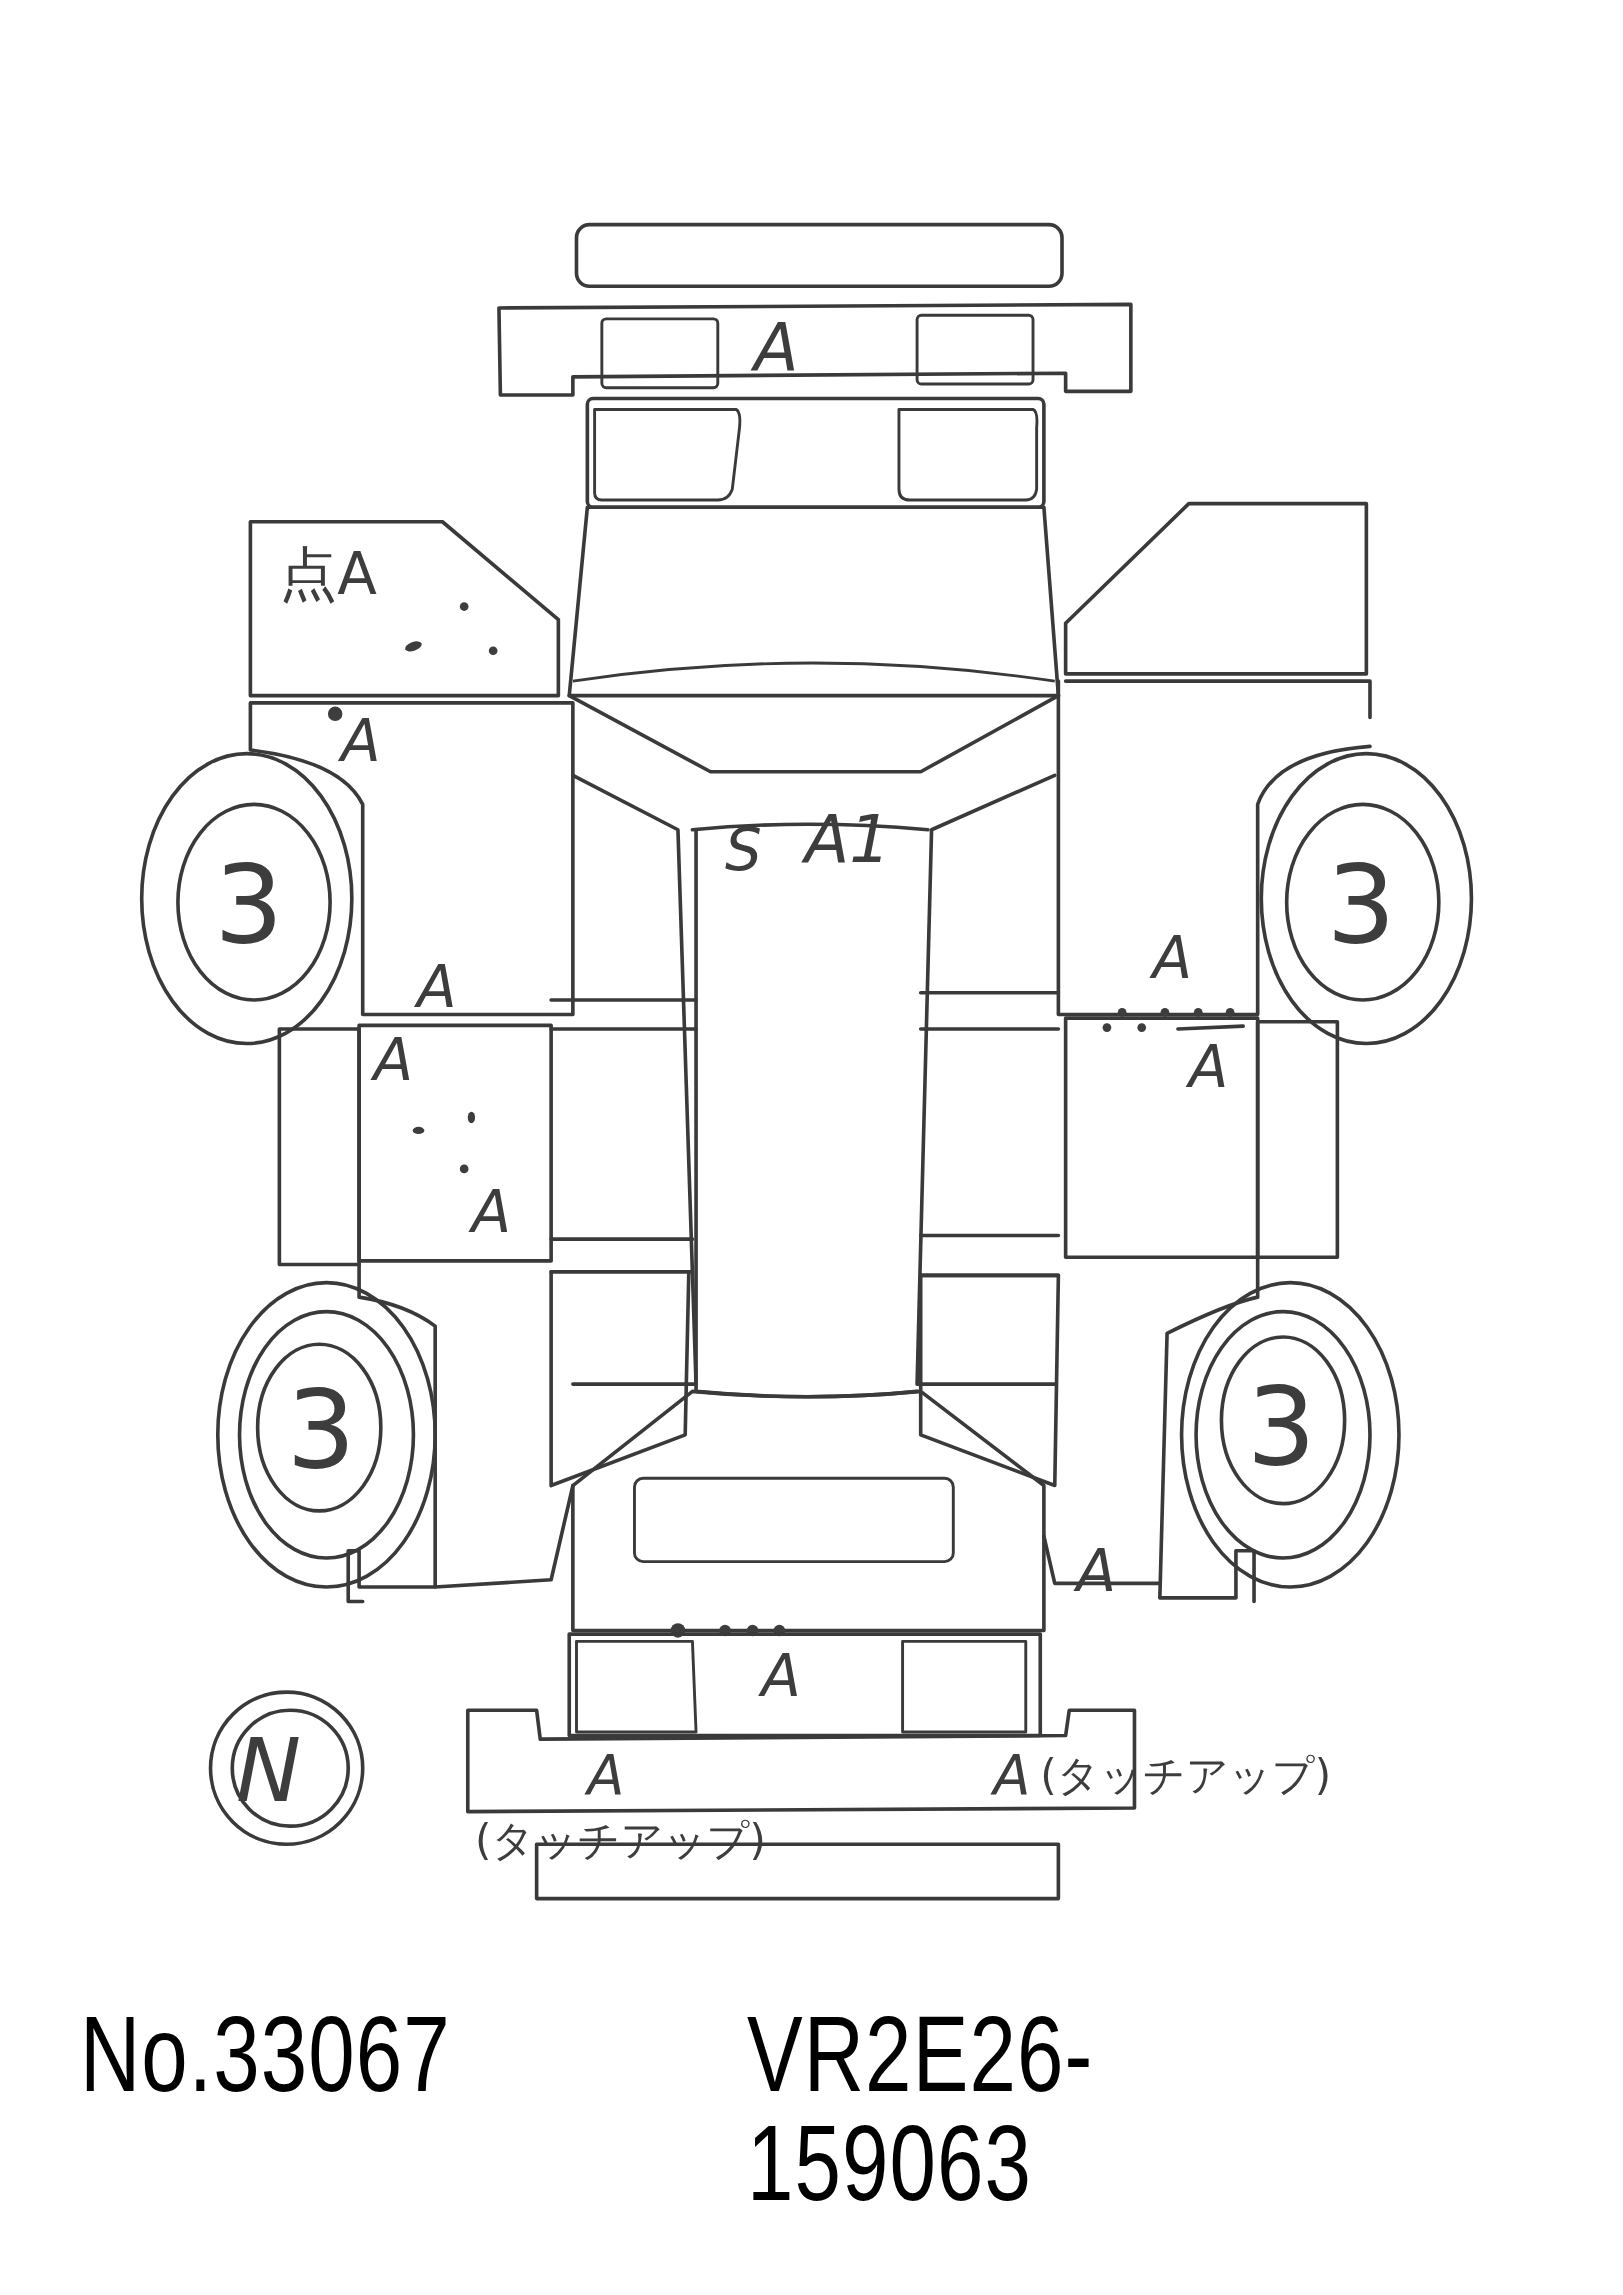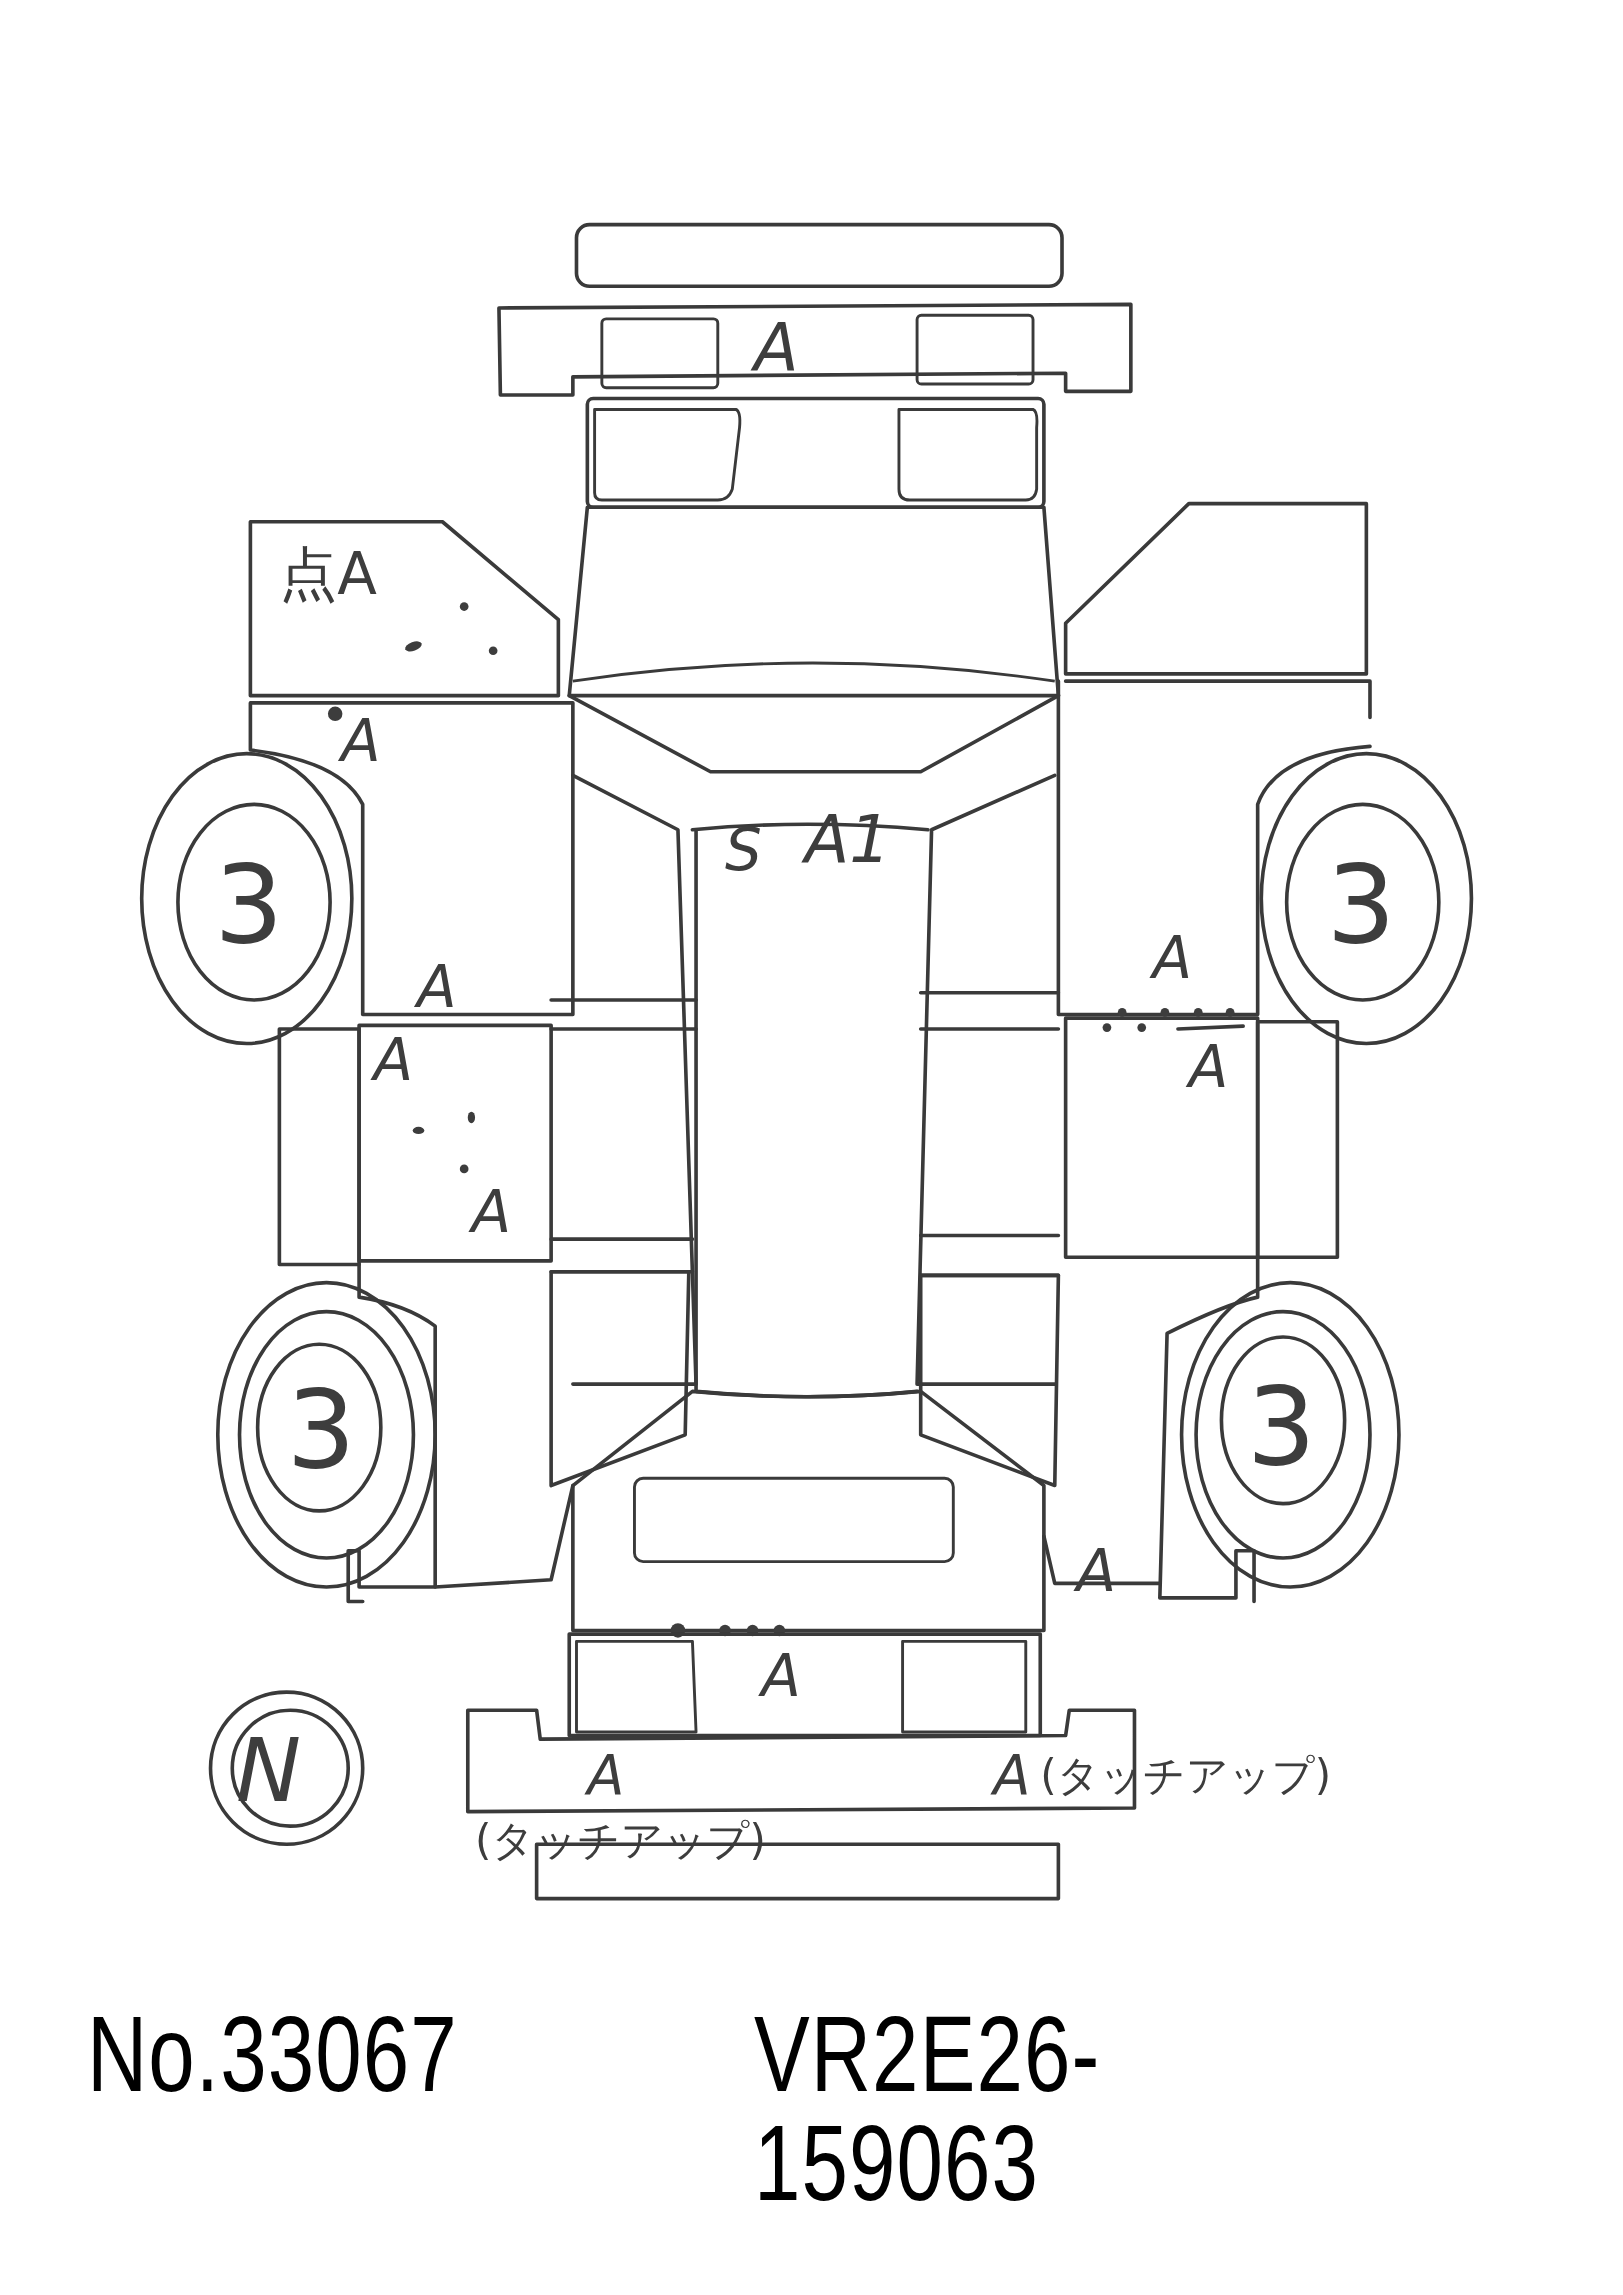--- a/index.html
+++ b/index.html
@@ -4,21 +4,21 @@
 <style>
   html, body { margin: 0; padding: 0; background: #ffffff; }
   body { width: 1624px; height: 2295px; position: relative; overflow: hidden; }
   #sheet { position: absolute; left: 0; top: 0; width: 1624px; height: 2295px; }
   .outline { fill: none; stroke: #3a3a3a; stroke-width: 5; stroke-linejoin: round; stroke-linecap: round; }
   .outline-thin { fill: none; stroke: #3a3a3a; stroke-width: 4; stroke-linejoin: round; }
   .hand { font-family: "DejaVu Sans", sans-serif; fill: #3d3d3d; font-style: italic; }
   .hand-up { font-family: "DejaVu Sans", sans-serif; fill: #3d3d3d; }
   .dot { fill: #3d3d3d; }
   .wheel-num { font-family: "DejaVu Sans", sans-serif; fill: #3d3d3d; font-size: 150px; }
-  #footer { position: absolute; left: 15px; top: 2000px; width: 1304px; height: 109px; }
+  #footer { position: absolute; left: 8px; top: 2000px; width: 1304px; height: 109px; }
   .footer-text { position: absolute; top: 0; font-family: "Liberation Sans", sans-serif; font-size: 107px; color: #000; transform: scaleX(0.78); transform-origin: left top; line-height: 109px; letter-spacing: 1.4px; }
 </style>
 </head>
 <body>
 
 <svg id="sheet" viewBox="0 0 2240 3167" xmlns="http://www.w3.org/2000/svg">
 
   <g>
     <rect class="outline" x="795" y="310" width="670" height="85" rx="18"></rect>
   </g>

